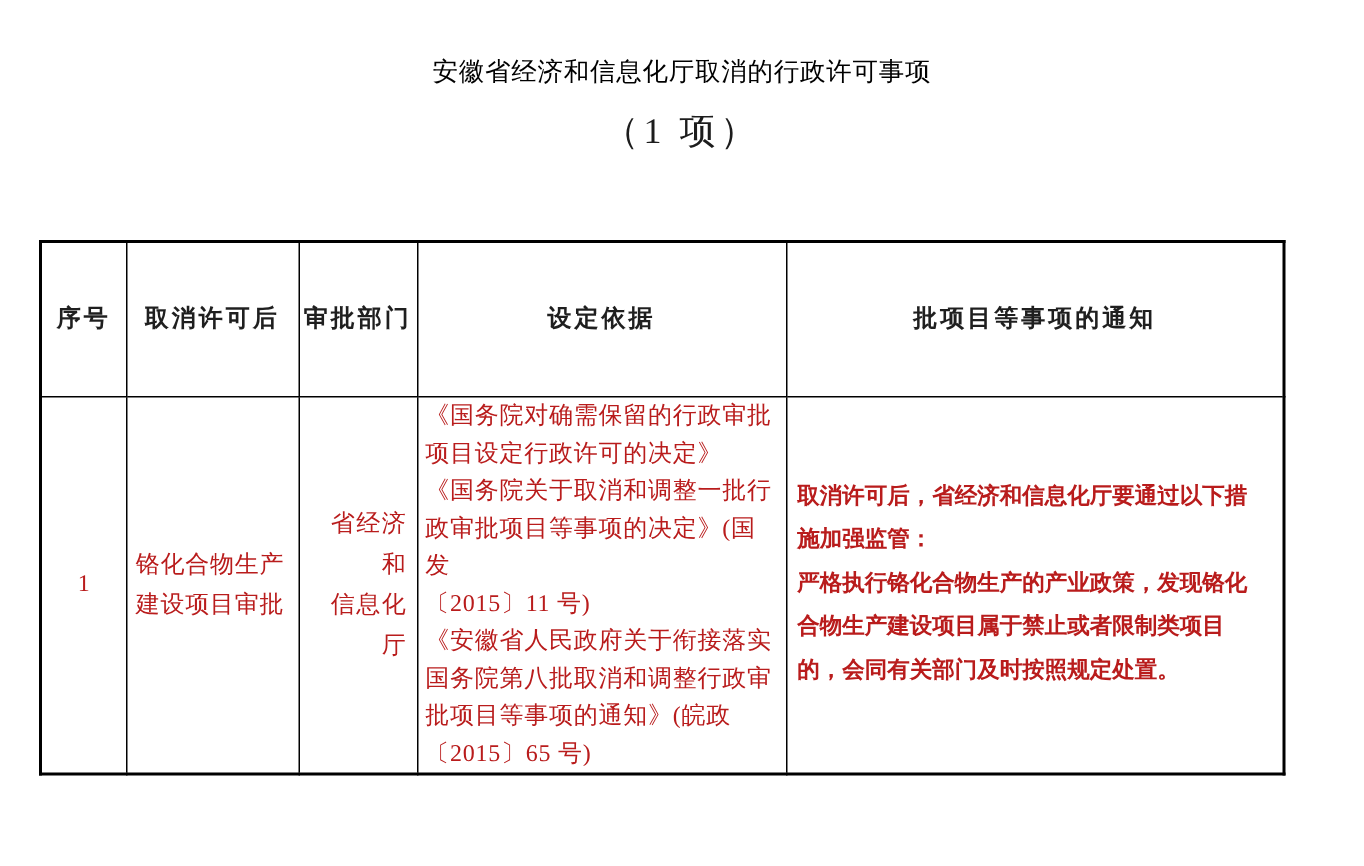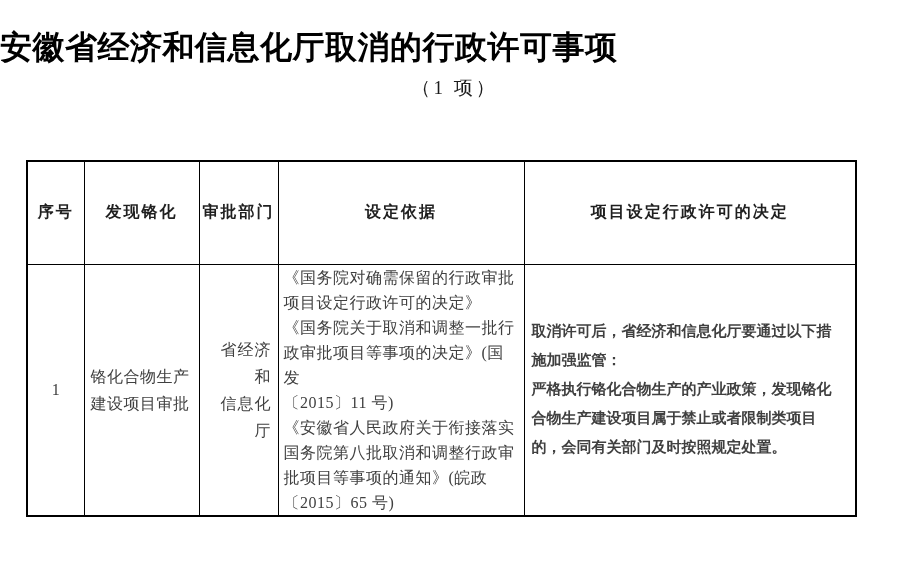--- a/index.html
+++ b/index.html
@@ -12,32 +12,32 @@
     width: 909px;
     height: 577px;
     background: #ffffff;
     overflow: hidden;
     font-family: "Liberation Serif", "DejaVu Serif", serif;
     color: #1c1c1c;
   }
   .doc-title {
     margin: 0;
     padding-top: 31px;
-    text-align: left;
+    text-align: center;
     font-family: "Liberation Serif", "DejaVu Serif", serif;
-    font-size: 32px;
+    font-size: 17px;
     line-height: 33px;
-    font-weight: bold;
+    font-weight: normal;
     color: #000000;
     letter-spacing: 0.5px;
   }
   .doc-subtitle {
     margin: 13px 0 0 0;
     text-align: center;
-    font-size: 19px;
+    font-size: 24px;
     line-height: 22px;
     letter-spacing: 3px;
     color: #1c1c1c;
     font-weight: normal;
   }
   table.permit-table {
     border-collapse: collapse;
     table-layout: fixed;
     margin: 61px 0 0 26px;
     border: 2px solid #000000;
@@ -56,21 +56,21 @@
     font-weight: 600;
     letter-spacing: 2px;
     text-align: center;
     vertical-align: middle;
     color: #1f1f1f;
     padding: 0 2px;
   }
   .permit-table td {
     font-family: "Liberation Serif", "DejaVu Serif", serif;
     vertical-align: middle;
-    color: #404040;
+    color: #b91c1c;
   }
   td.cell-seq {
     text-align: center;
     font-size: 16px;
   }
   td.cell-name {
     font-size: 16px;
     line-height: 27px;
     letter-spacing: 0.5px;
     padding: 16px 6px;
@@ -116,24 +116,24 @@
     <colgroup>
       <col style="width:57px">
       <col style="width:115px">
       <col style="width:79px">
       <col style="width:246px">
       <col style="width:332px">
     </colgroup>
     <thead>
       <tr>
         <th>序号</th>
-        <th>发现铬化</th>
+        <th>取消许可后</th>
         <th>审批部门</th>
         <th>设定依据</th>
-        <th>项目设定行政许可的决定</th>
+        <th>批项目等事项的通知</th>
       </tr>
     </thead>
     <tbody>
       <tr>
         <td class="cell-seq">1</td>
         <td class="cell-name">铬化合物生产
 建设项目审批</td>
         <td class="cell-dept">省经济和
 信息化厅</td>
         <td class="cell-basis">《国务院对确需保留的行政审批

